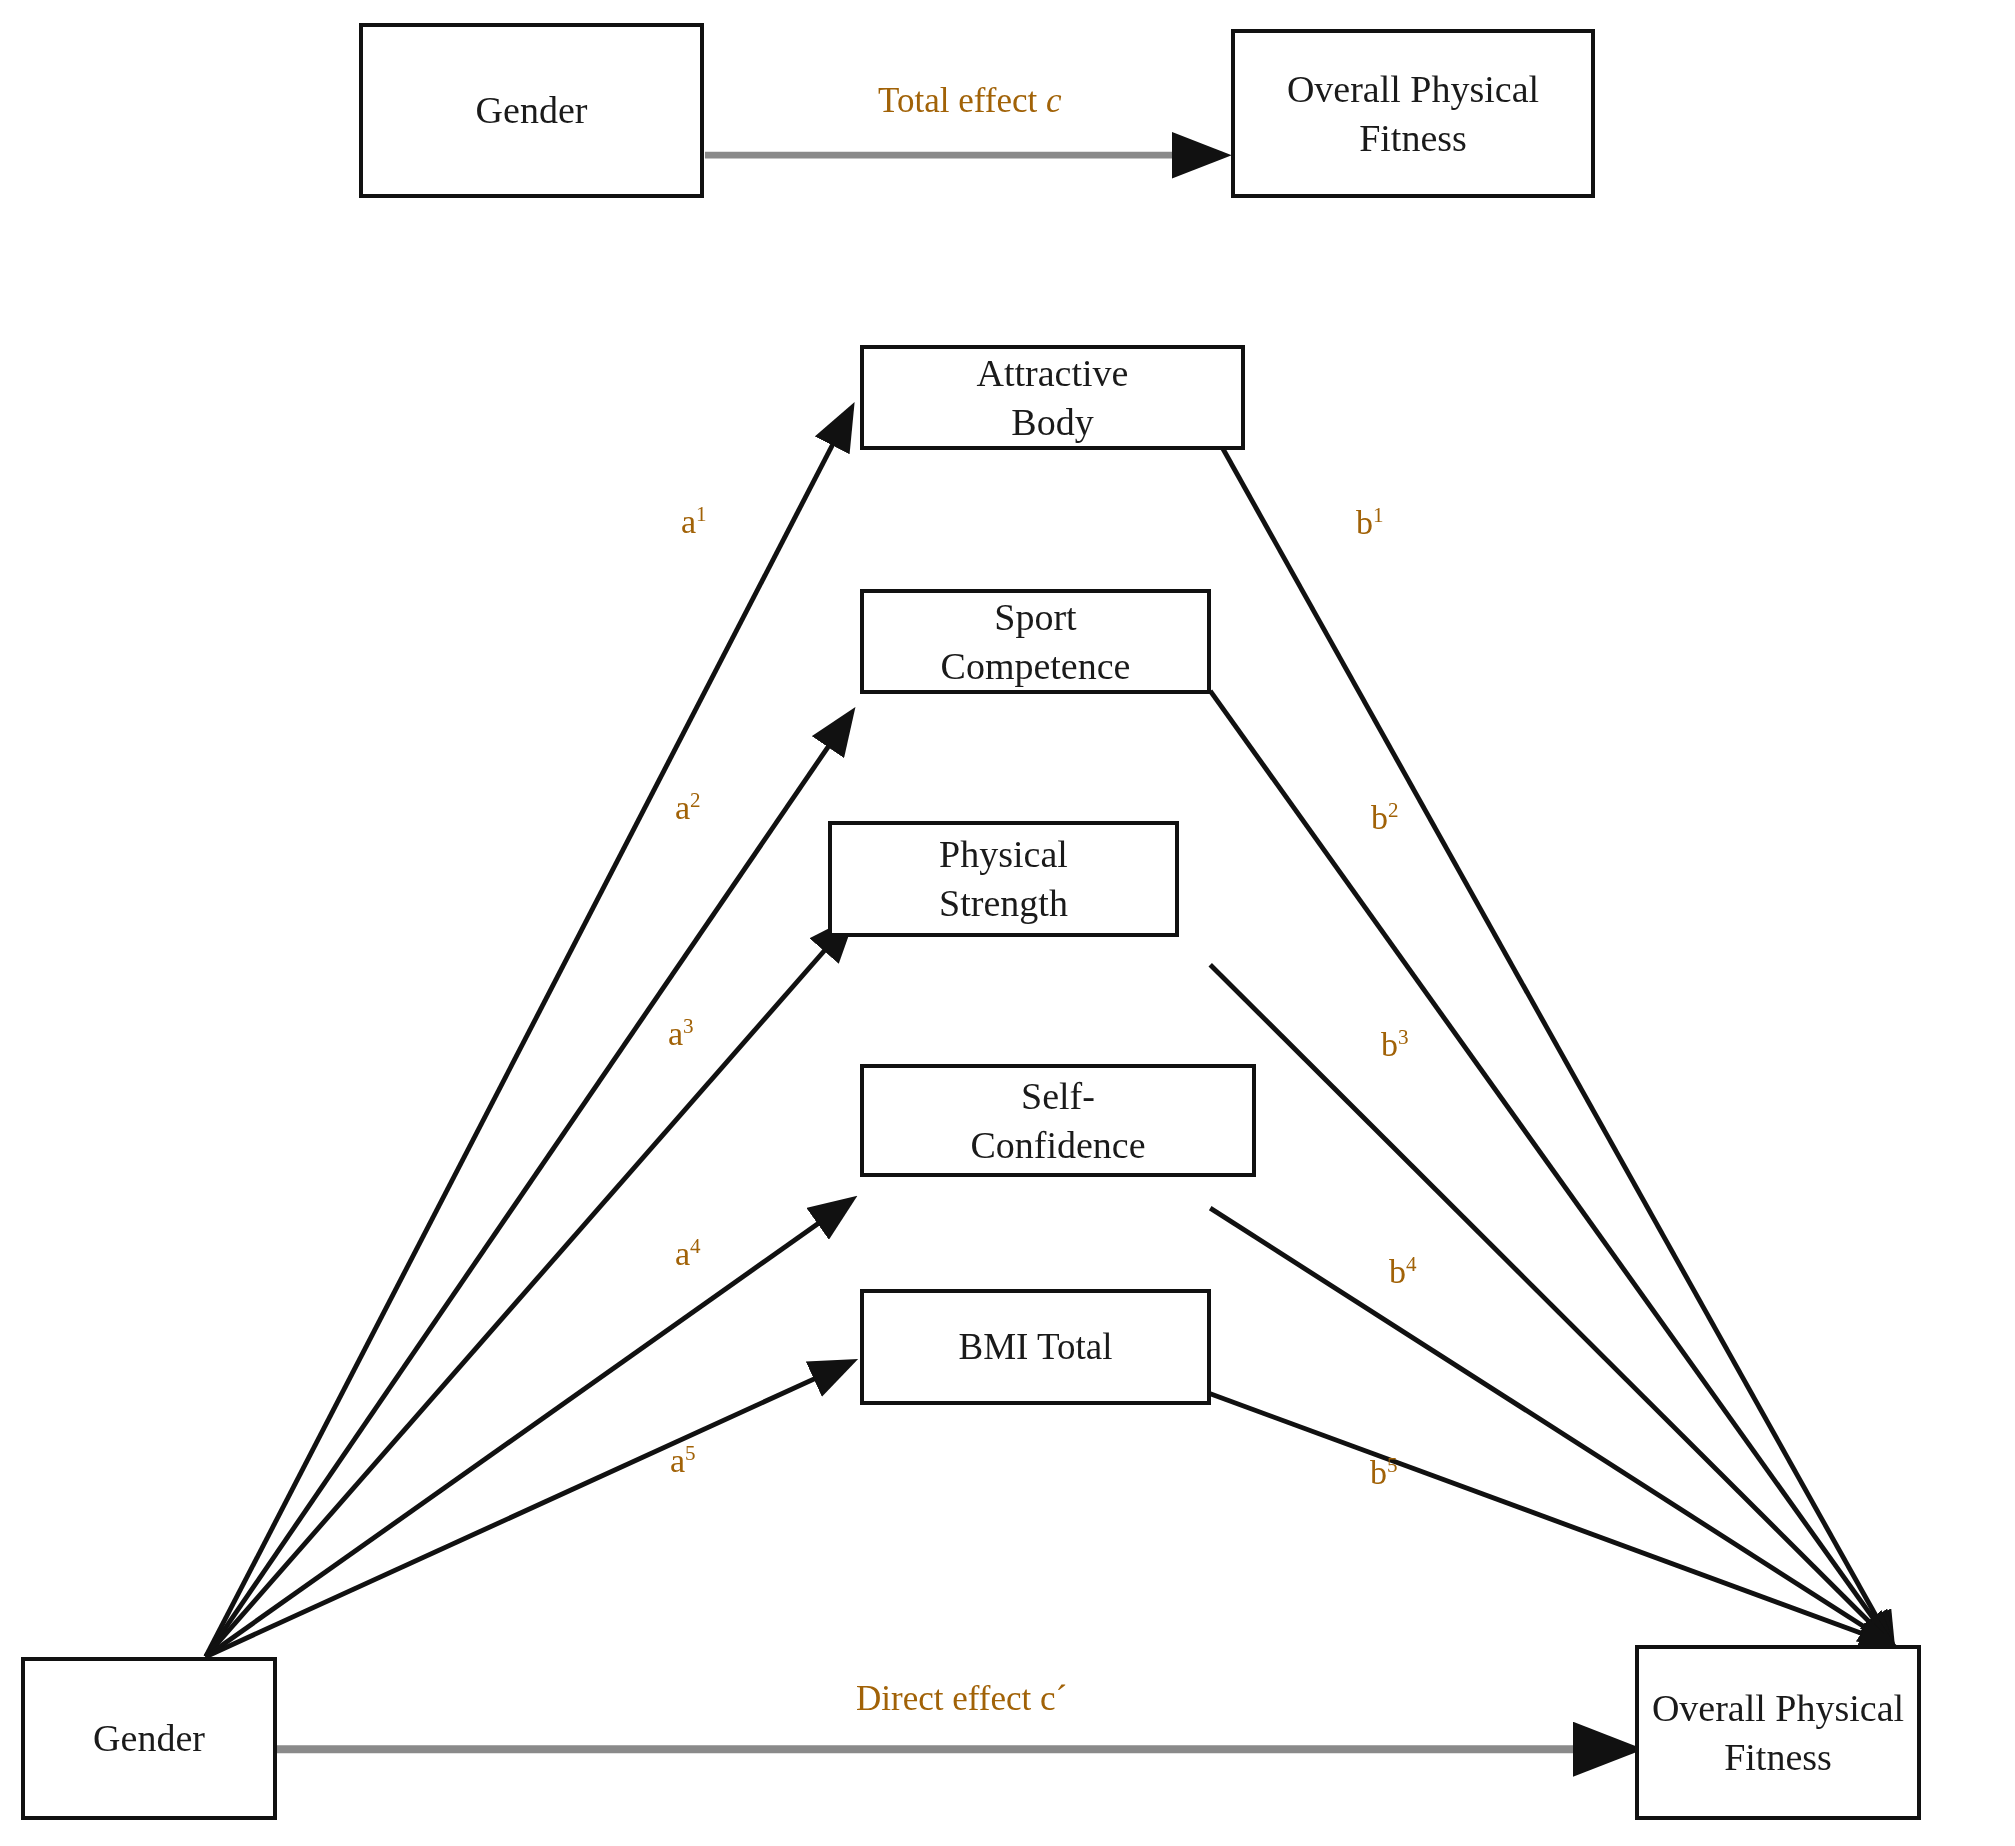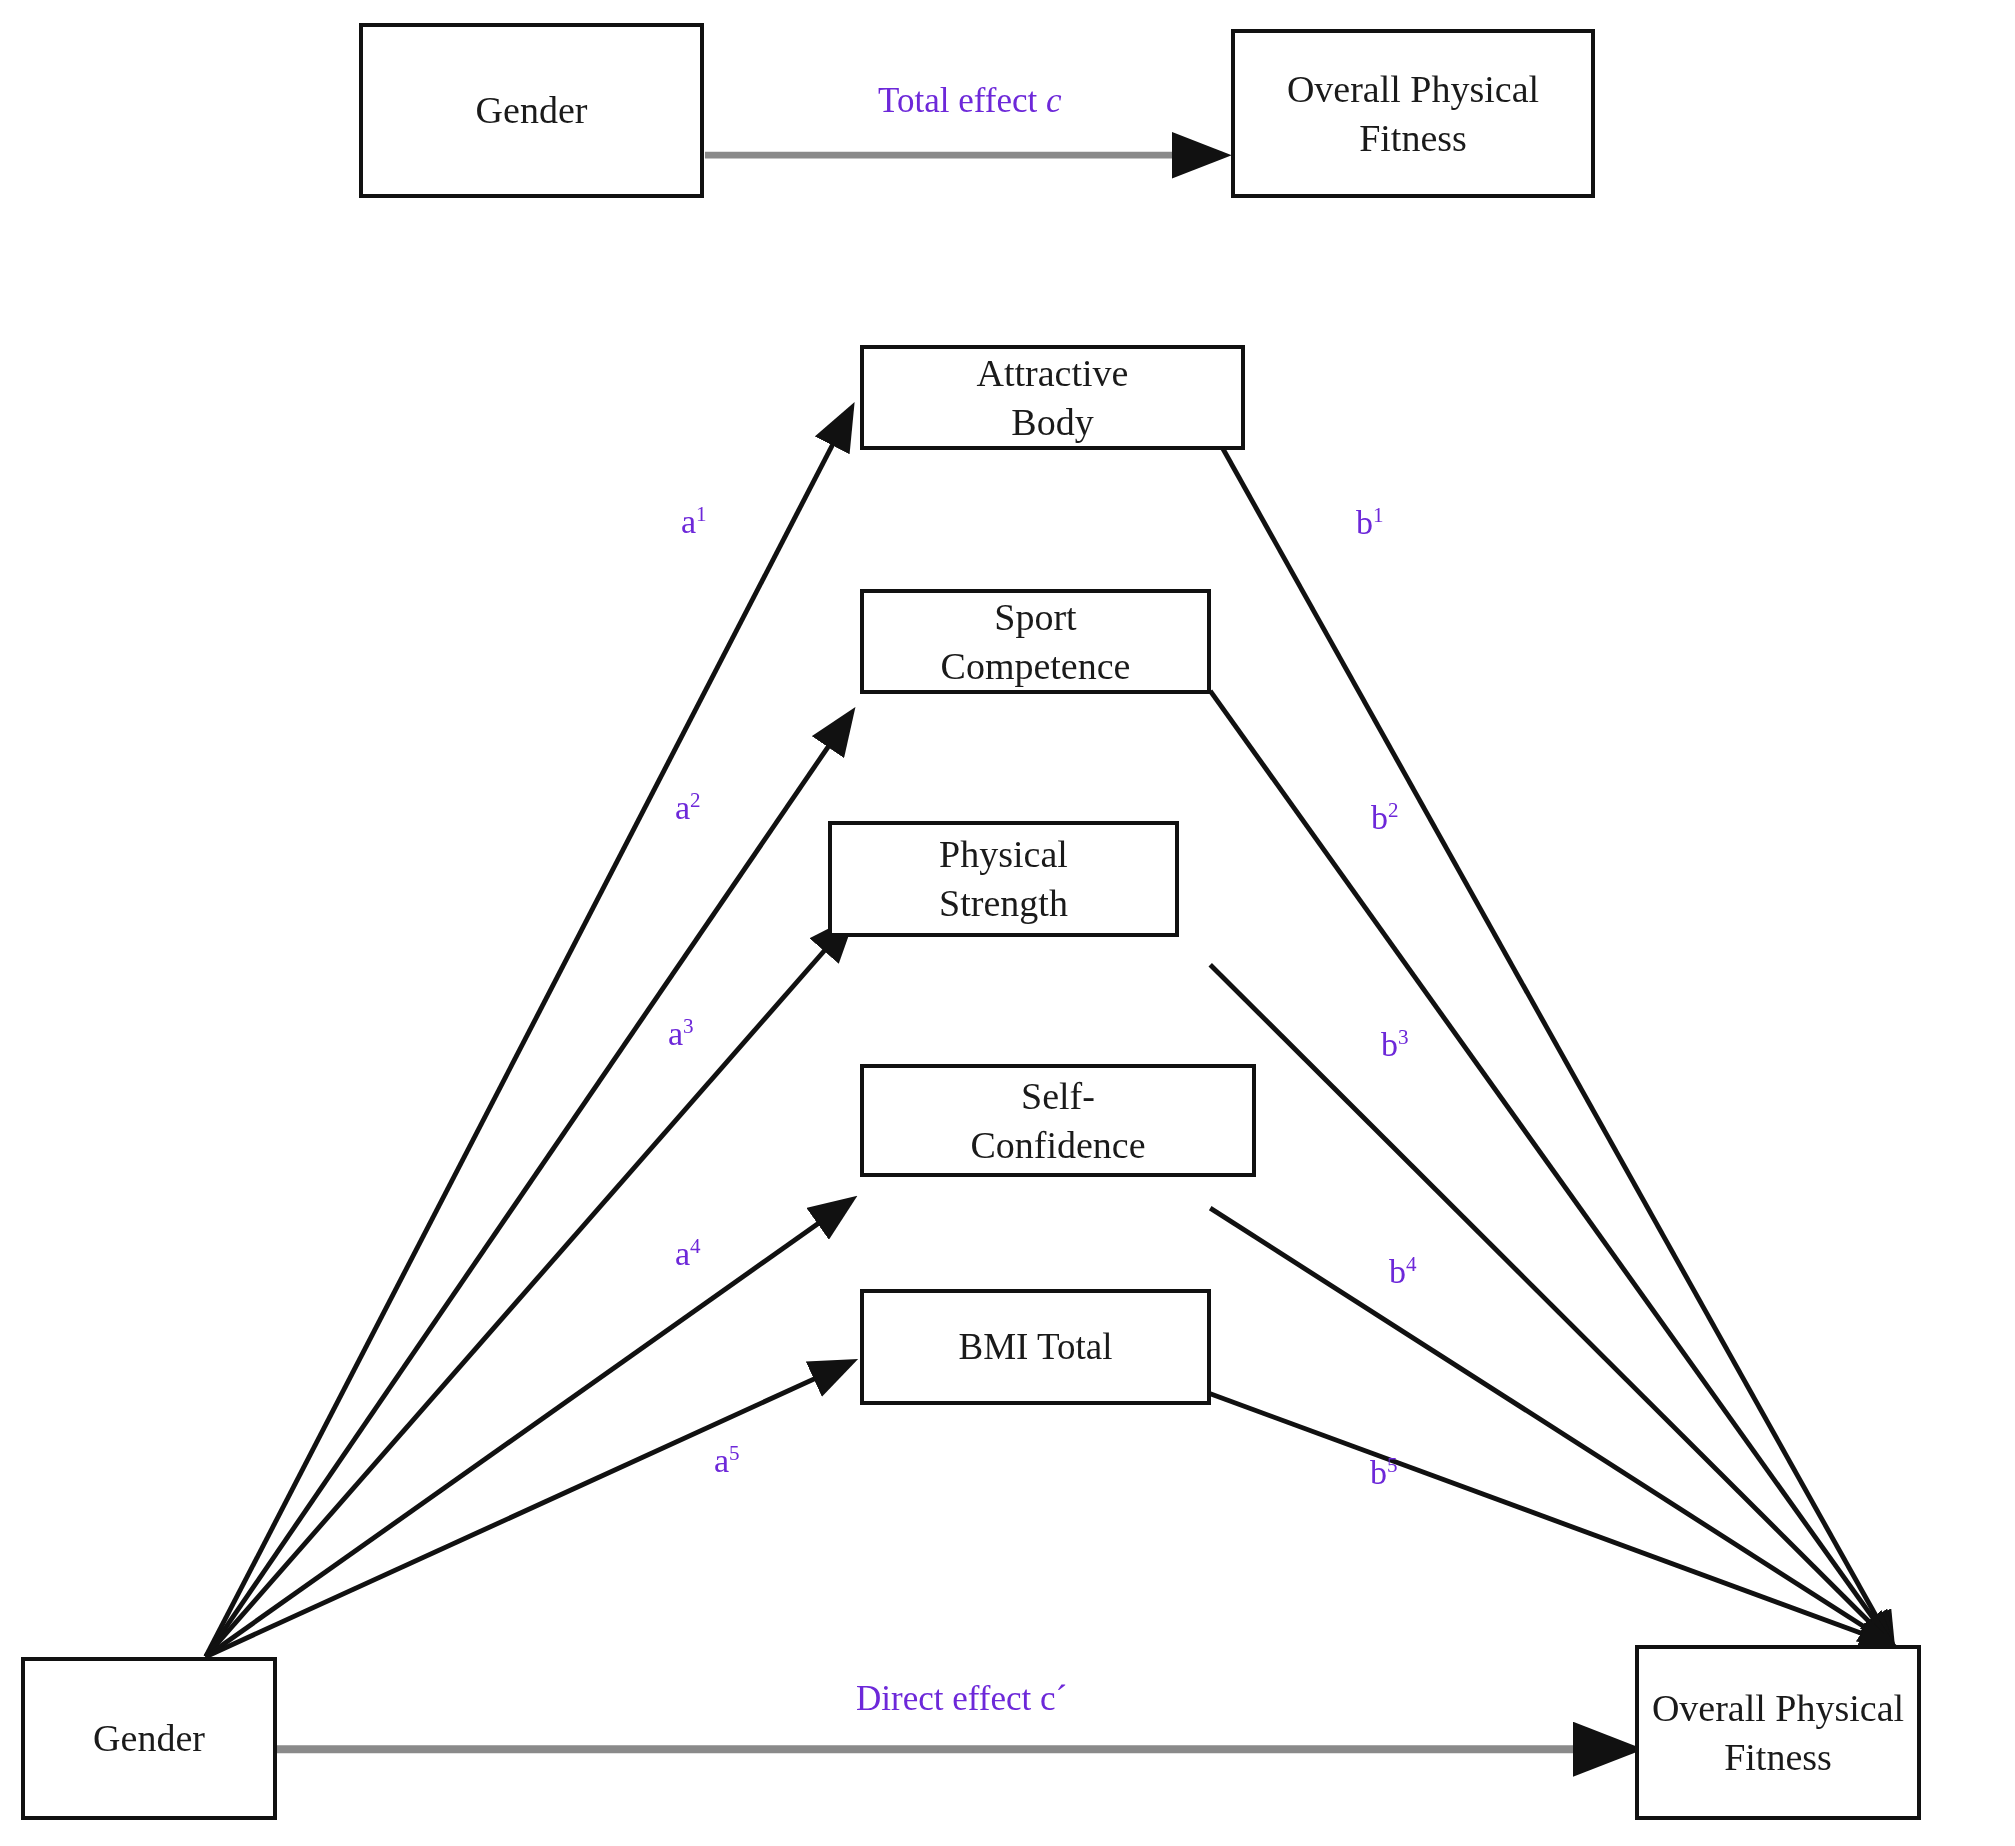--- a/index.html
+++ b/index.html
@@ -37,21 +37,21 @@
   }
   .node .node-label {
     display: block;
     padding: 0 8.5px;
     font-size: 38px;
   }
   .node.small-node .node-label { font-size: 37px; }
 
   .edge-label {
     position: absolute;
-    color: #6d28d9;
+    color: #a16207;
     font-size: 35px;
     white-space: nowrap;
     line-height: 1;
   }
   .edge-label.path-label {
     font-size: 34px;
   }
   .edge-label sup {
     font-size: 0.62em;
     vertical-align: super;
@@ -152,21 +152,21 @@
   </div>
 
   <div class="edge-label path-label" style="left:668px; top:1017px;">
     <span>a</span><sup>3</sup>
   </div>
 
   <div class="edge-label path-label" style="left:675px; top:1237px;">
     <span>a</span><sup>4</sup>
   </div>
 
-  <div class="edge-label path-label" style="left:670px; top:1444px;margin-left:44px;">
+  <div class="edge-label path-label" style="left:670px; top:1444px;">
     <span>a</span><sup>5</sup>
   </div>
 
   <div class="edge-label path-label" style="left:1356px; top:506px;">
     <span>b</span><sup>1</sup>
   </div>
 
   <div class="edge-label path-label" style="left:1371px; top:801px;">
     <span>b</span><sup>2</sup>
   </div>

